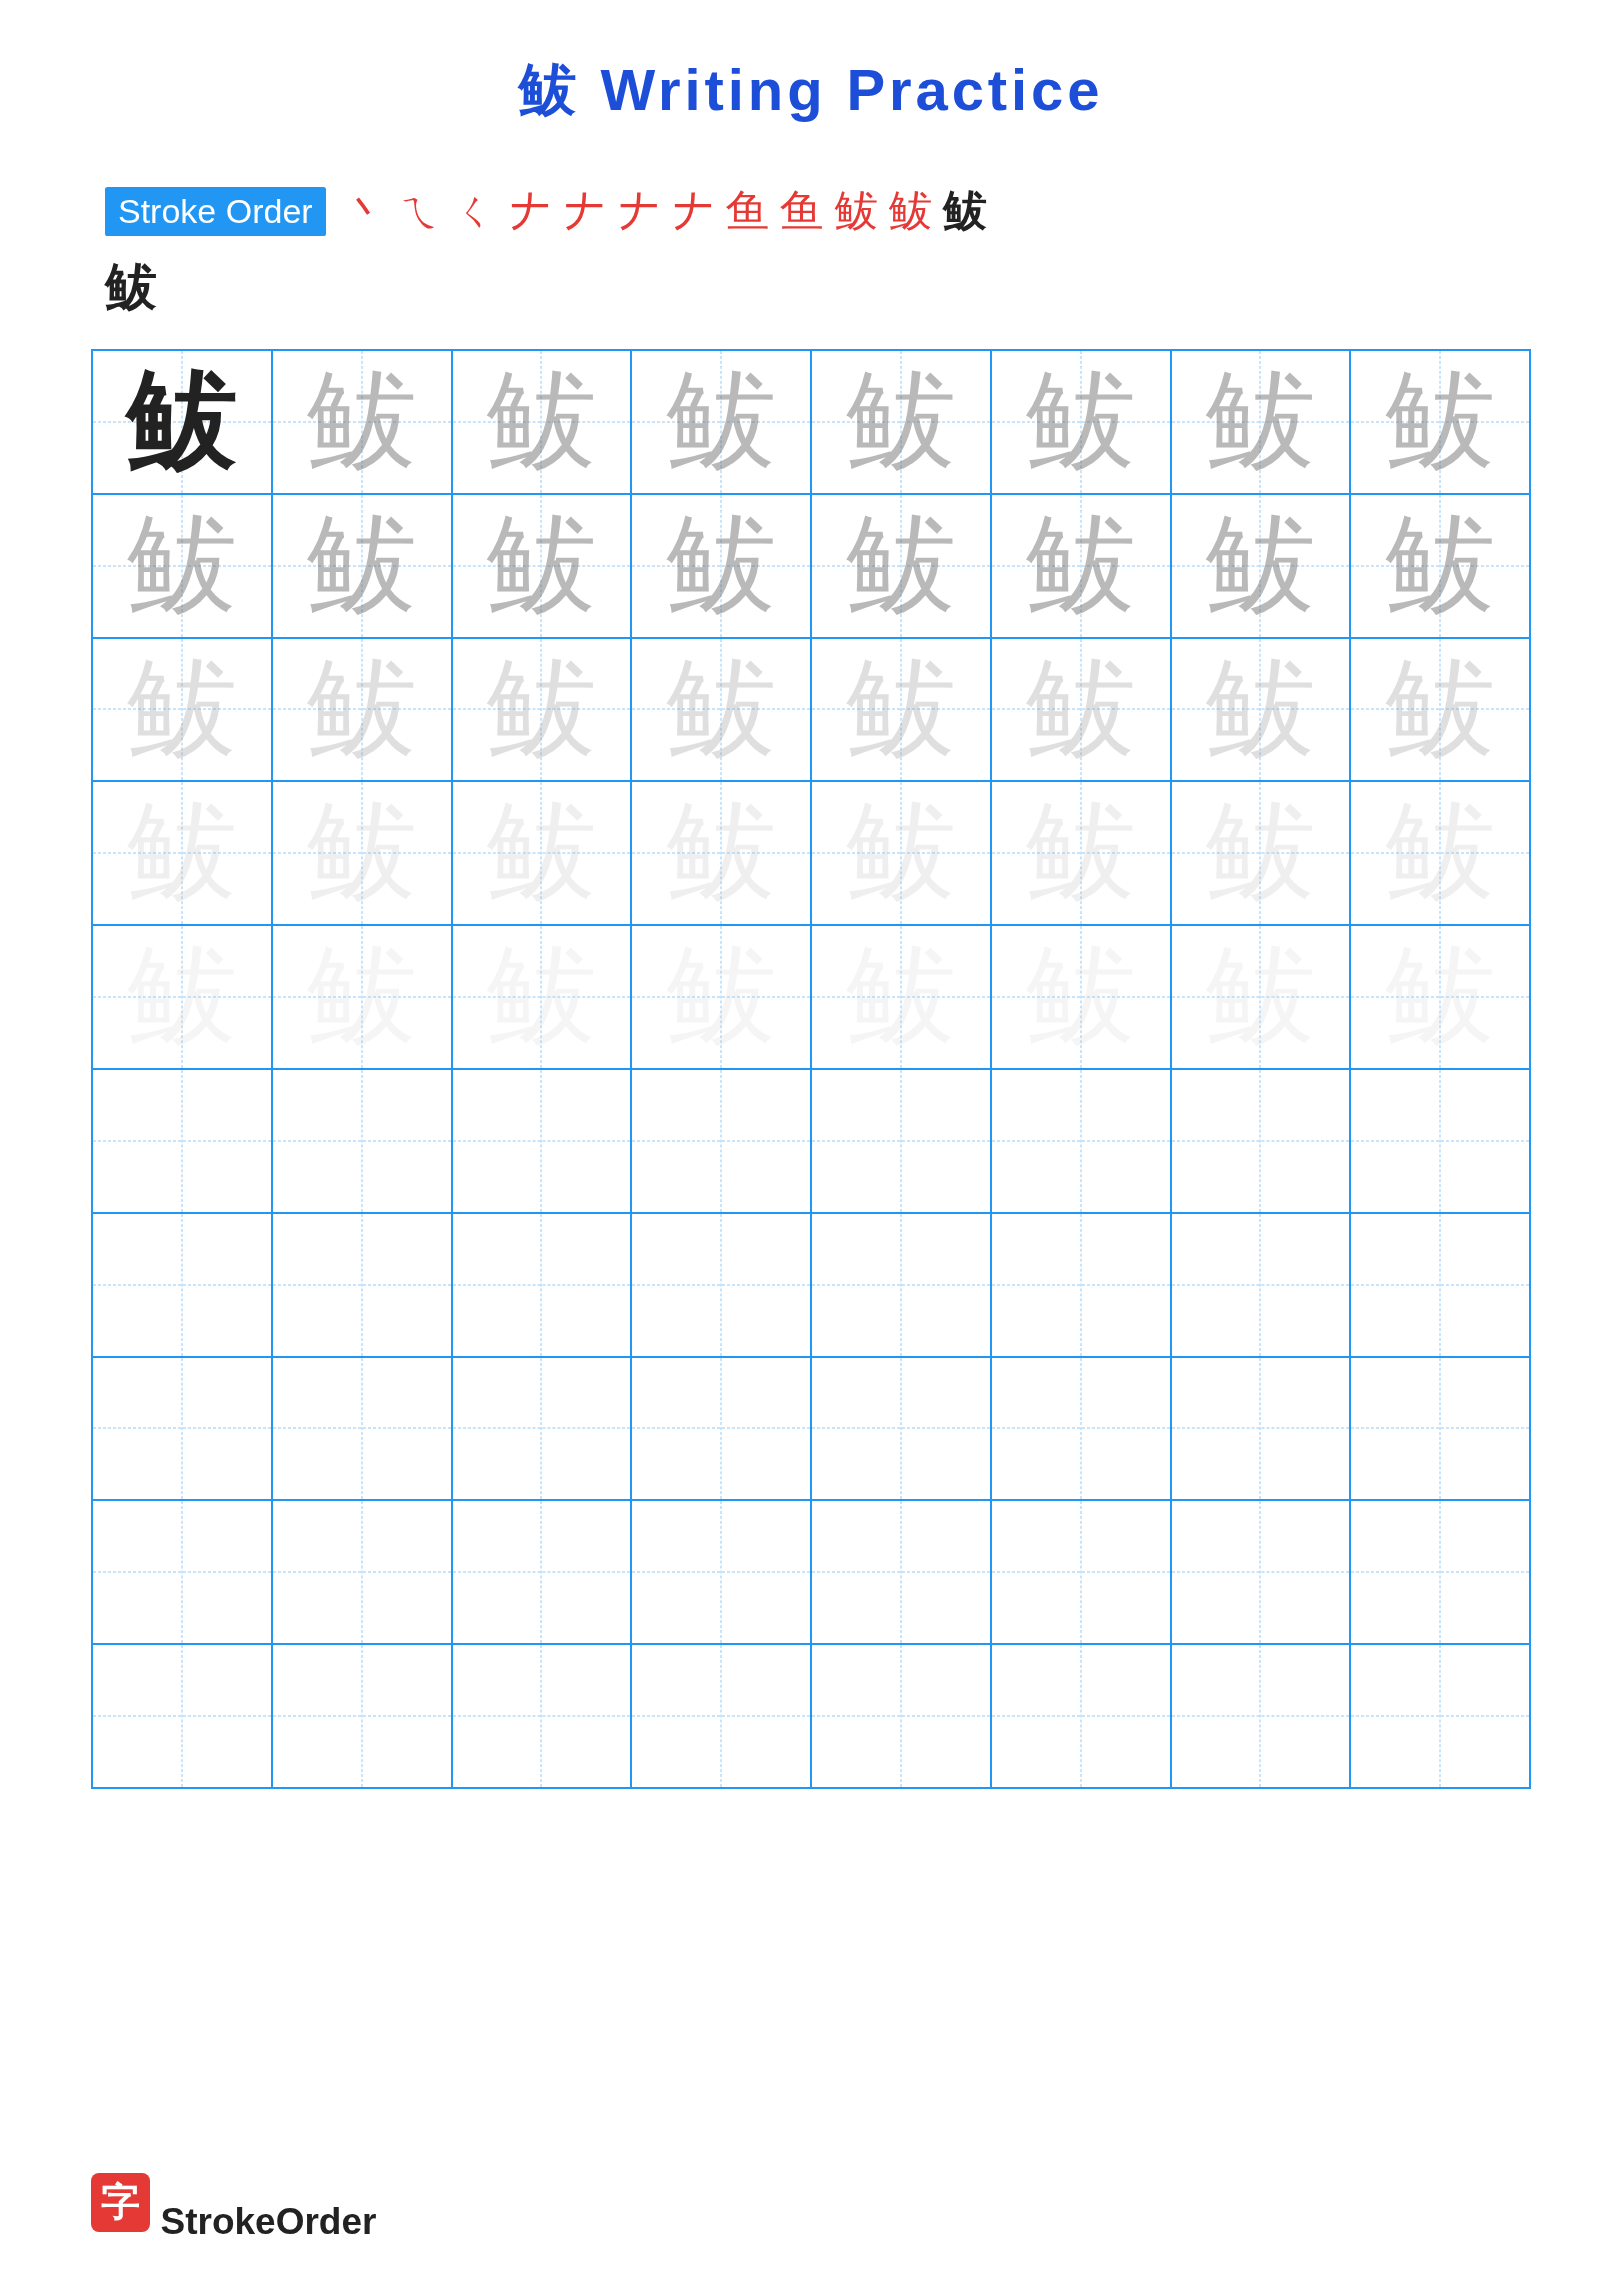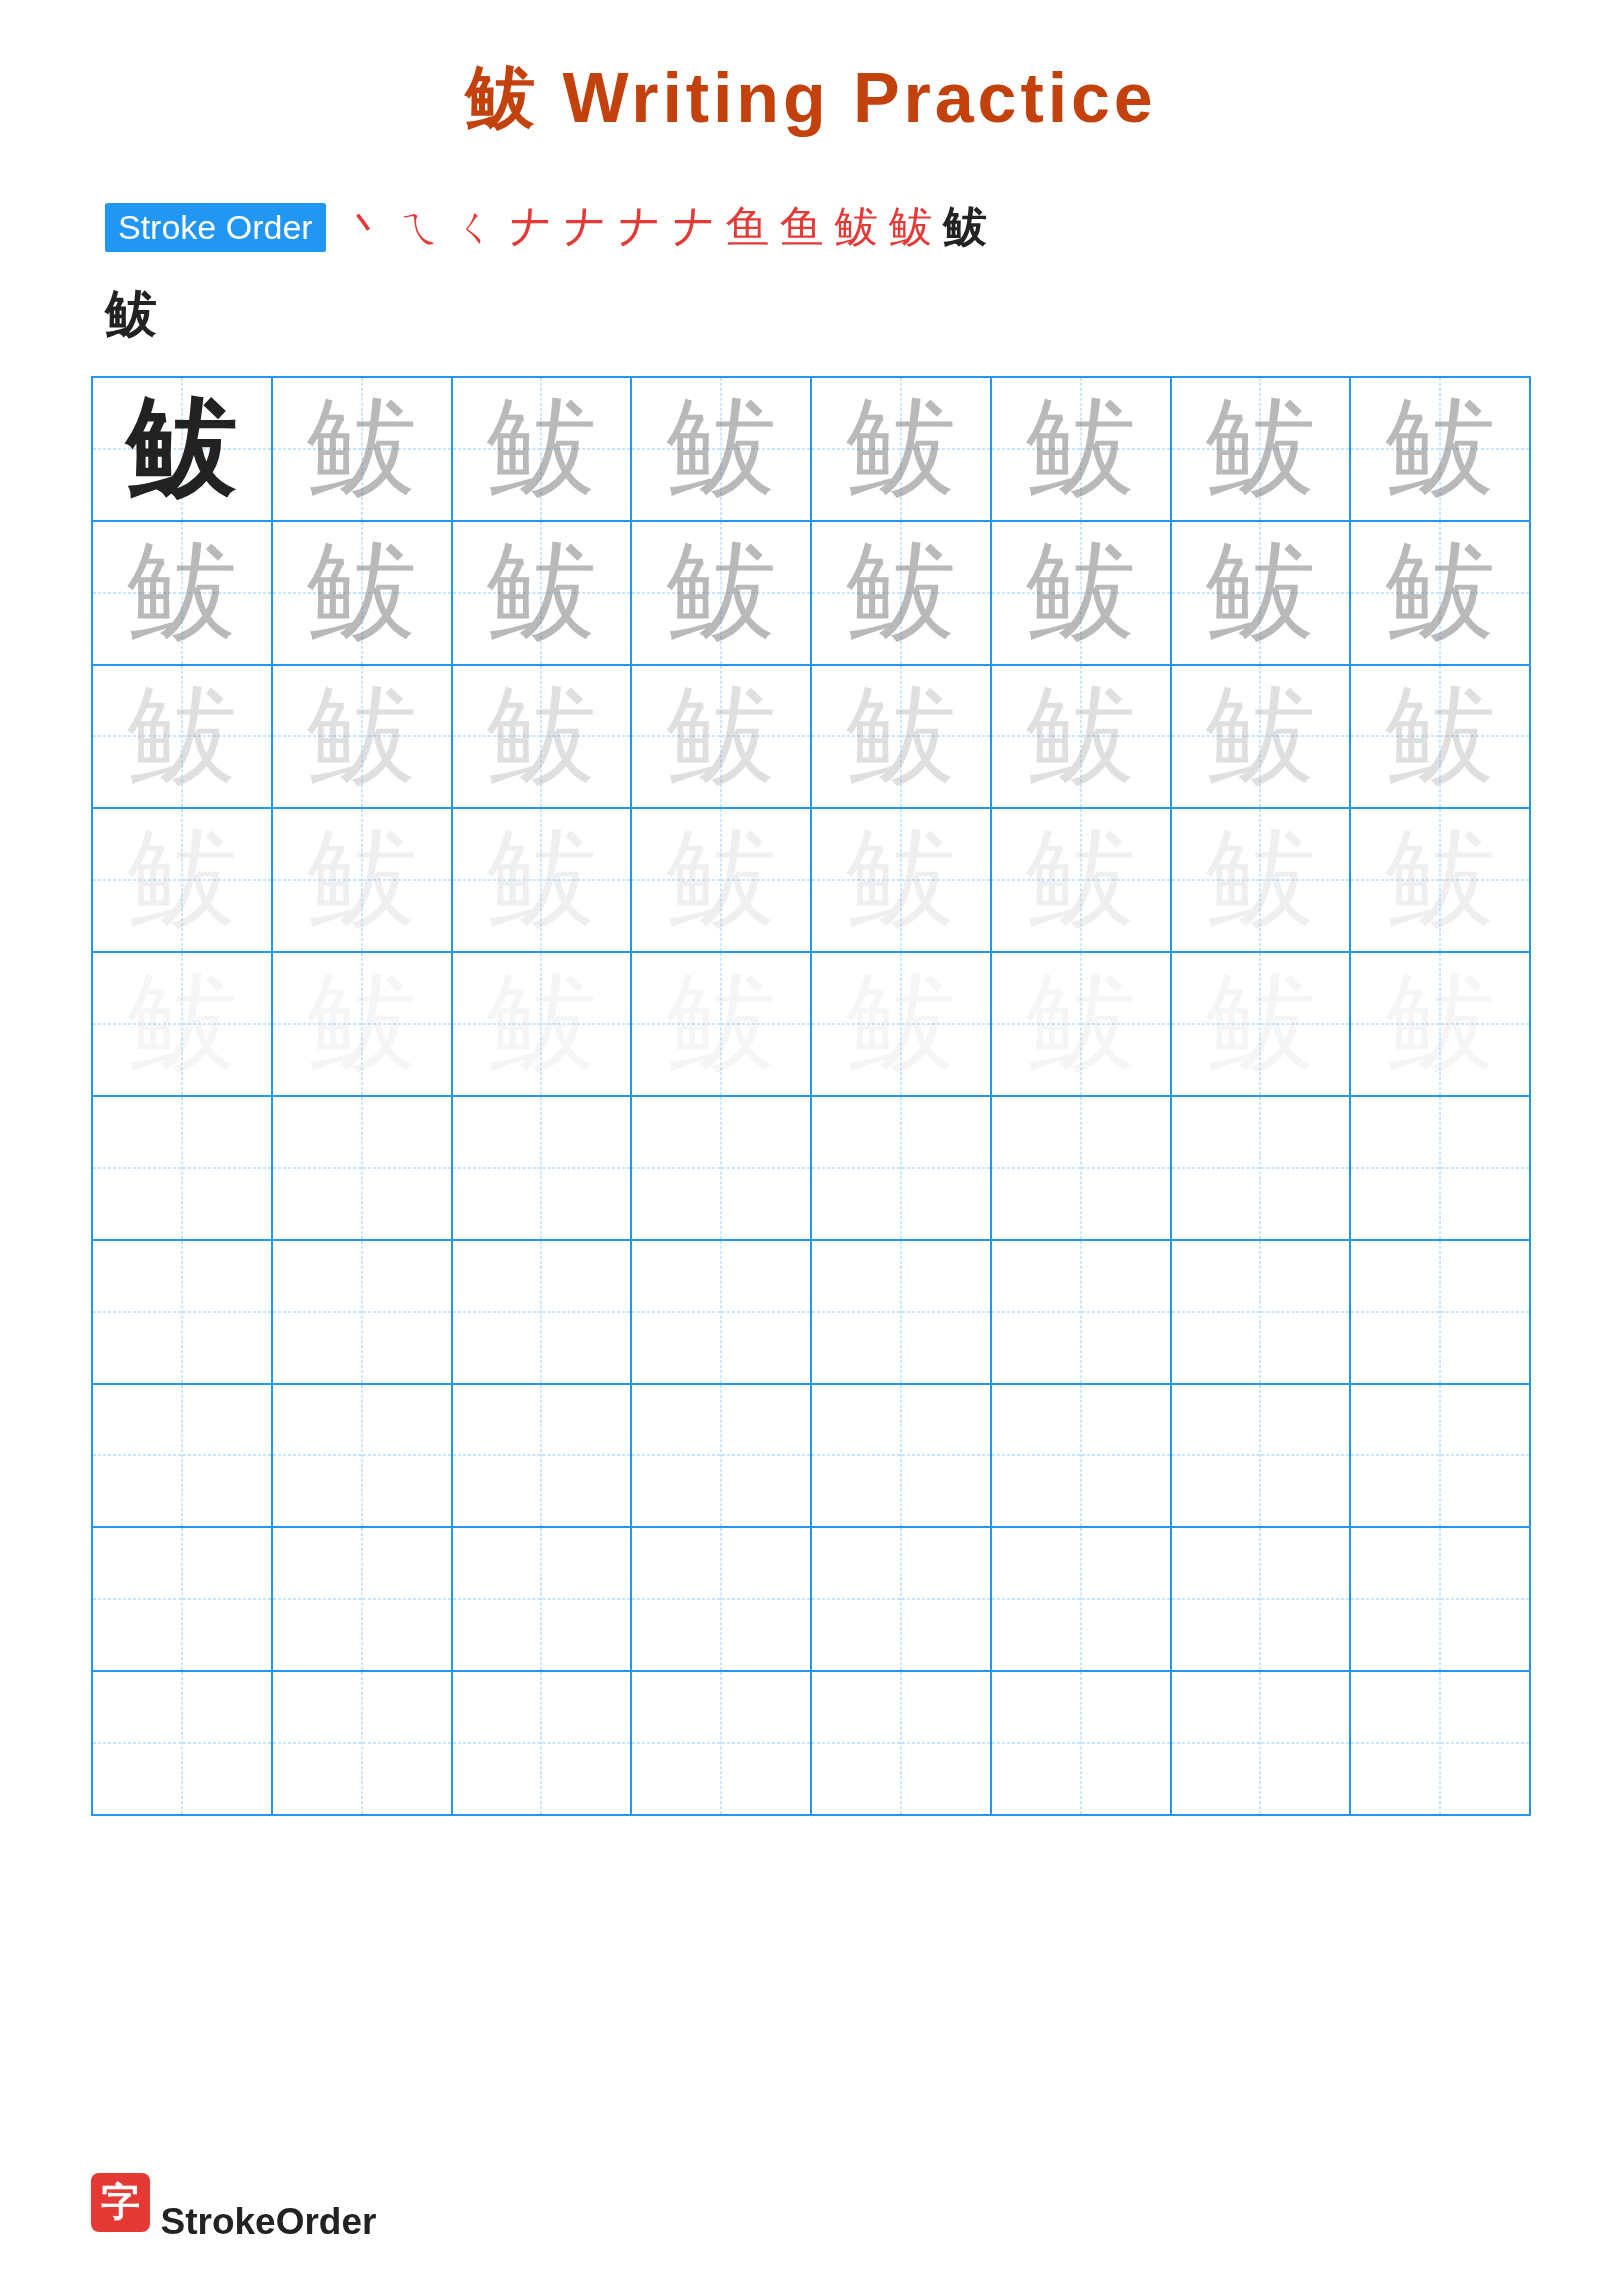--- a/index.html
+++ b/index.html
@@ -16,35 +16,35 @@
     .page {
       width: 1622px;
       height: 2295px;
       padding: 52px 79px;
       display: flex;
       flex-direction: column;
       align-items: center;
     }
 
     .title {
-      font-size: 70px;
-      color: #c2410c;
+      font-size: 58px;
+      color: #1d4ed8;
       font-weight: bold;
       margin-bottom: 52px;
       font-family: Arial, sans-serif;
       letter-spacing: 3.9px;
       text-align: center;
     }
 
     .stroke-order-row {
       display: flex;
       align-items: center;
       align-self: flex-start;
       margin-left: 26px;
-      margin-bottom: 23px;
+      margin-bottom: 12px;
       flex-wrap: wrap;
       width: 100%;
     }
 
     .stroke-order-label {
       background: #2196F3;
       color: white;
       font-size: 34px;
       font-family: Arial, sans-serif;
       padding: 5.2px 13px;

